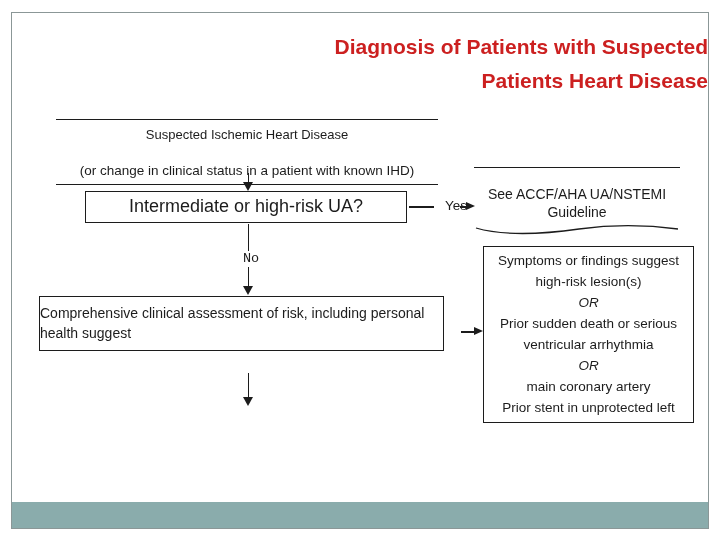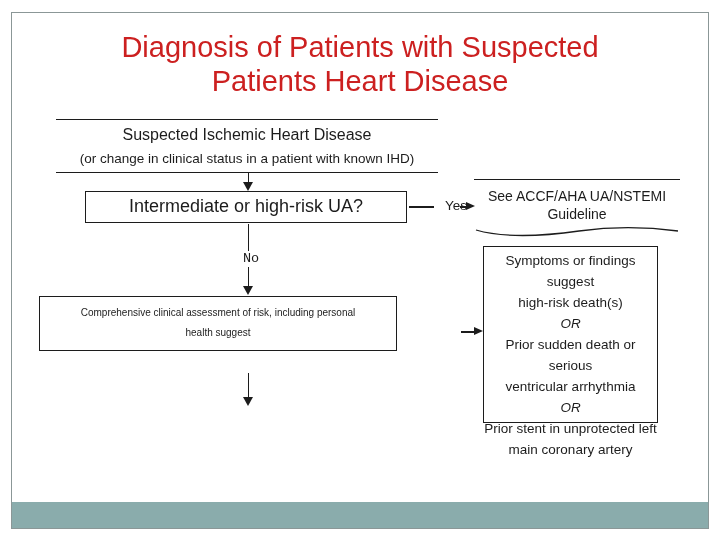--- a/index.html
+++ b/index.html
@@ -9,52 +9,52 @@
     --frame:#8b9797;
   }
   *{box-sizing:border-box;margin:0;padding:0;}
   html,body{width:720px;height:540px;background:#ffffff;overflow:hidden;
     font-family:"Liberation Sans", sans-serif;color:var(--ink);}
   .slide{
     position:absolute;left:11px;top:12px;width:698px;height:517px;
     background:#ffffff;border:1px solid var(--frame);
   }
   .title{
-    position:absolute;top:17px;left:0;width:100%;text-align:center;
-    color:var(--title-red);font-weight:normal;font-size:29px;line-height:34px;
+    position:absolute;top:17px;left:0;width:100%;text-align:right;
+    color:var(--title-red);font-weight:bold;font-size:21px;line-height:34px;
   }
   .accent-bar{
     position:absolute;left:0;right:0;bottom:0;height:26px;background:var(--accent);
   }
   
   .startbox{
     position:absolute;left:44px;top:106px;width:382px;text-align:center;
     border-top:1.5px solid var(--ink);border-bottom:1.5px solid var(--ink);
     padding:4px 0 5px;
   }
-  .startbox .h{font-size:16px;line-height:21px;}
-  .startbox .s{font-size:13.5px;line-height:17px;margin-top:5px;}
+  .startbox .h{font-size:13px;line-height:21px;}
+  .startbox .s{font-size:13.5px;line-height:17px;margin-top:17px;}
   .decisionbox{
     position:absolute;left:73px;top:178px;width:322px;height:32px;
     border:1.5px solid var(--ink);text-align:center;font-size:18px;line-height:29px;
   }
   .bigbox{
-    position:absolute;left:27px;top:283px;width:358px;
-    border:1.5px solid var(--ink);text-align:center;font-size:10px;line-height:20px;
+    position:absolute;left:27px;top:283px;width:405px;
+    border:1.5px solid var(--ink);text-align:left;font-size:14px;line-height:20px;
     padding:6px 0 7px;
   }
   .rightbox{
-    position:absolute;left:471px;top:233px;width:175px;height:177px;
+    position:absolute;left:471px;top:233px;width:211px;height:177px;
     border:1.5px solid var(--ink);text-align:center;font-size:13.5px;line-height:21px;
     padding:3px 0;
   }
   .rightbox .it{font-style:italic;}
   .guideline{
-    position:absolute;left:462px;top:166px;width:206px;text-align:center;
-    border-top:1.5px solid var(--ink);padding-top:7px;font-size:14px;line-height:18px;
+    position:absolute;left:462px;top:154px;width:206px;text-align:center;
+    border-top:1.5px solid var(--ink);padding-top:17px;font-size:14px;line-height:18px;
   }
   .guideline svg{display:block;margin-top:1px;}
   .vstem{position:absolute;width:1.5px;background:var(--ink);}
   .hstem{position:absolute;height:1.5px;background:var(--ink);}
   .ah-down{position:absolute;width:0;height:0;
     border-left:5px solid transparent;border-right:5px solid transparent;
     border-top:9px solid var(--ink);}
   .ah-right{position:absolute;width:0;height:0;
     border-top:4.5px solid transparent;border-bottom:4.5px solid transparent;
     border-left:9px solid var(--ink);}
@@ -104,27 +104,27 @@
   <div class="bigbox">
     <div>Comprehensive clinical assessment of risk, including personal</div>
     <div>health suggest</div>
   </div>
 
   <div class="hstem" style="left:449px;top:318px;width:13px;"></div>
   <div class="ah-right" style="left:462px;top:314px;"></div>
 
   <div class="rightbox">
     <div>Symptoms or findings suggest</div>
-    <div>high-risk death(s)</div>
+    <div>high-risk lesion(s)</div>
     <div class="it">OR</div>
     <div>Prior sudden death or serious</div>
     <div>ventricular arrhythmia</div>
     <div class="it">OR</div>
+    <div>main coronary artery</div>
     <div>Prior stent in unprotected left</div>
-    <div>main coronary artery</div>
   </div>
 
   <div class="vstem" style="left:235.5px;top:360px;height:24px;"></div>
   <div class="ah-down" style="left:231px;top:384px;"></div>
 
   <div class="accent-bar"></div>
 
 </div>
 
 </body></html>

